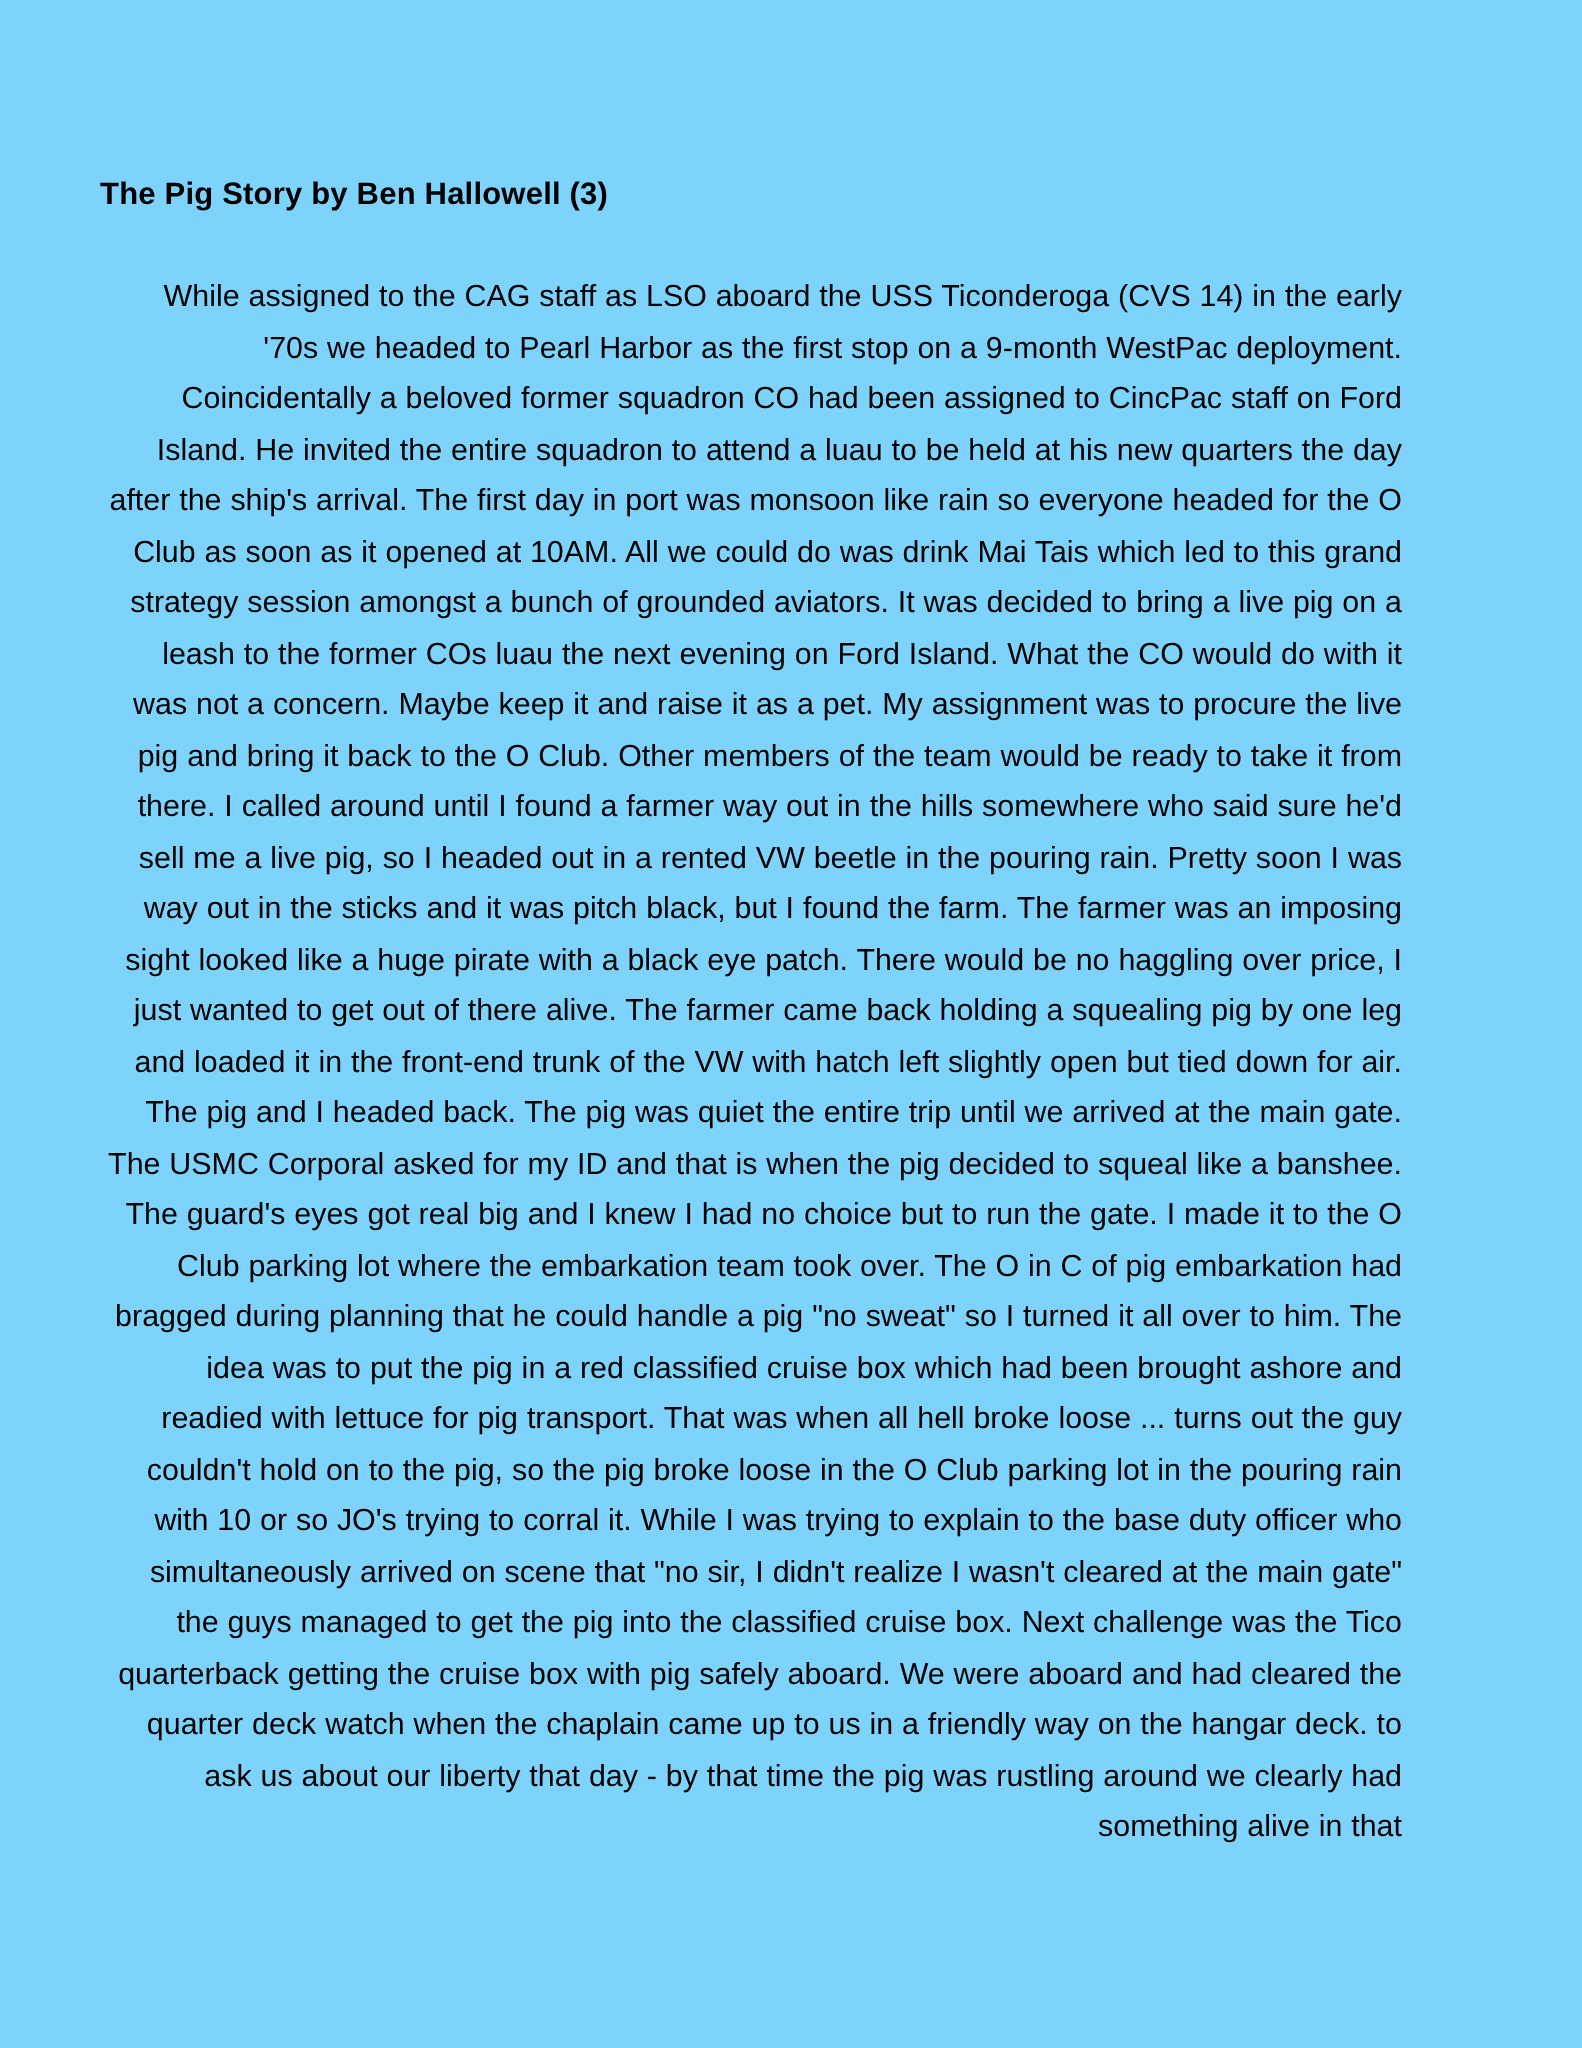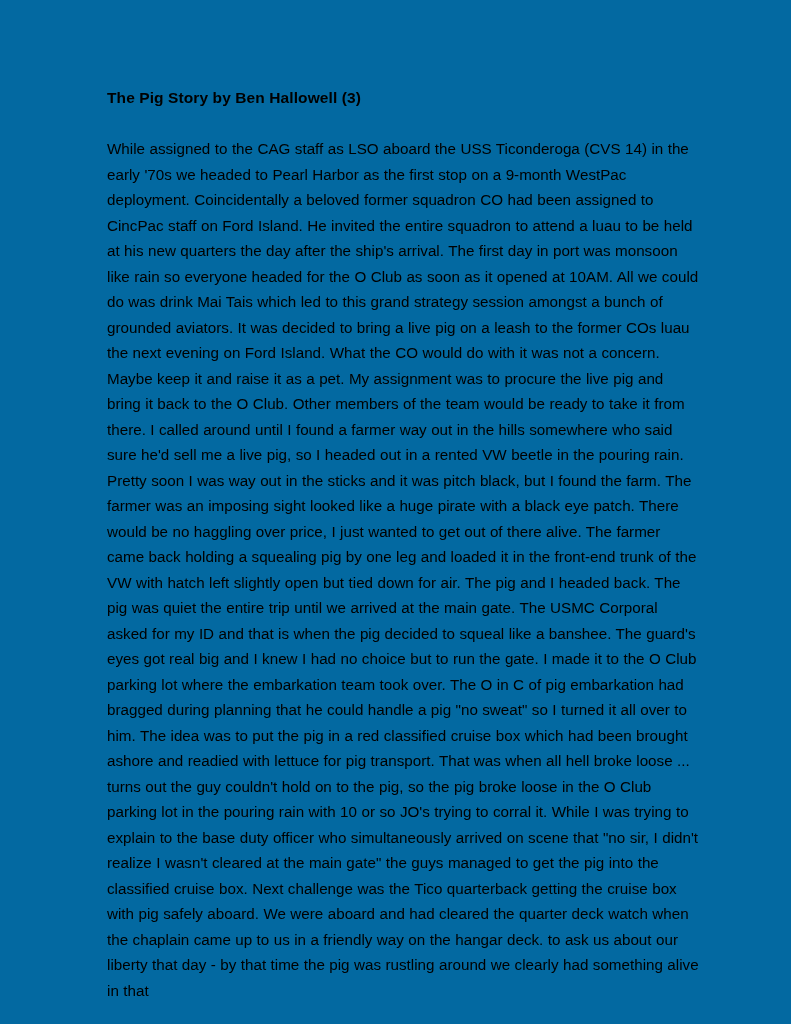--- a/index.html
+++ b/index.html
@@ -11,35 +11,35 @@
     width: 791px;
     height: 1024px;
     font-family: "Liberation Sans", sans-serif;
     color: #000000;
     -webkit-font-smoothing: antialiased;
   }
   .page {
     box-sizing: border-box;
     width: 791px;
     height: 1024px;
-    padding: 88px 90px 40px 107px;
-    background: #0369a1;
+    padding: 88px 90px 40px 50px;
+    background: #7dd3fc;
     position: relative;
   }
   .doc-title {
     font-size: 15.5px;
     font-weight: bold;
     letter-spacing: 0.1px;
     margin: 0 0 28px 0;
     line-height: 1.3;
   }
   .doc-body {
     font-size: 15.2px;
     line-height: 25.5px;
-    text-align: left;
+    text-align: right;
     margin: 0;
     letter-spacing: 0.01px;
     word-spacing: 0.2px;
   }
 </style>
 </head>
 <body>
 
 <div class="page">
   <h1 class="doc-title">The Pig Story by Ben Hallowell (3)</h1>

